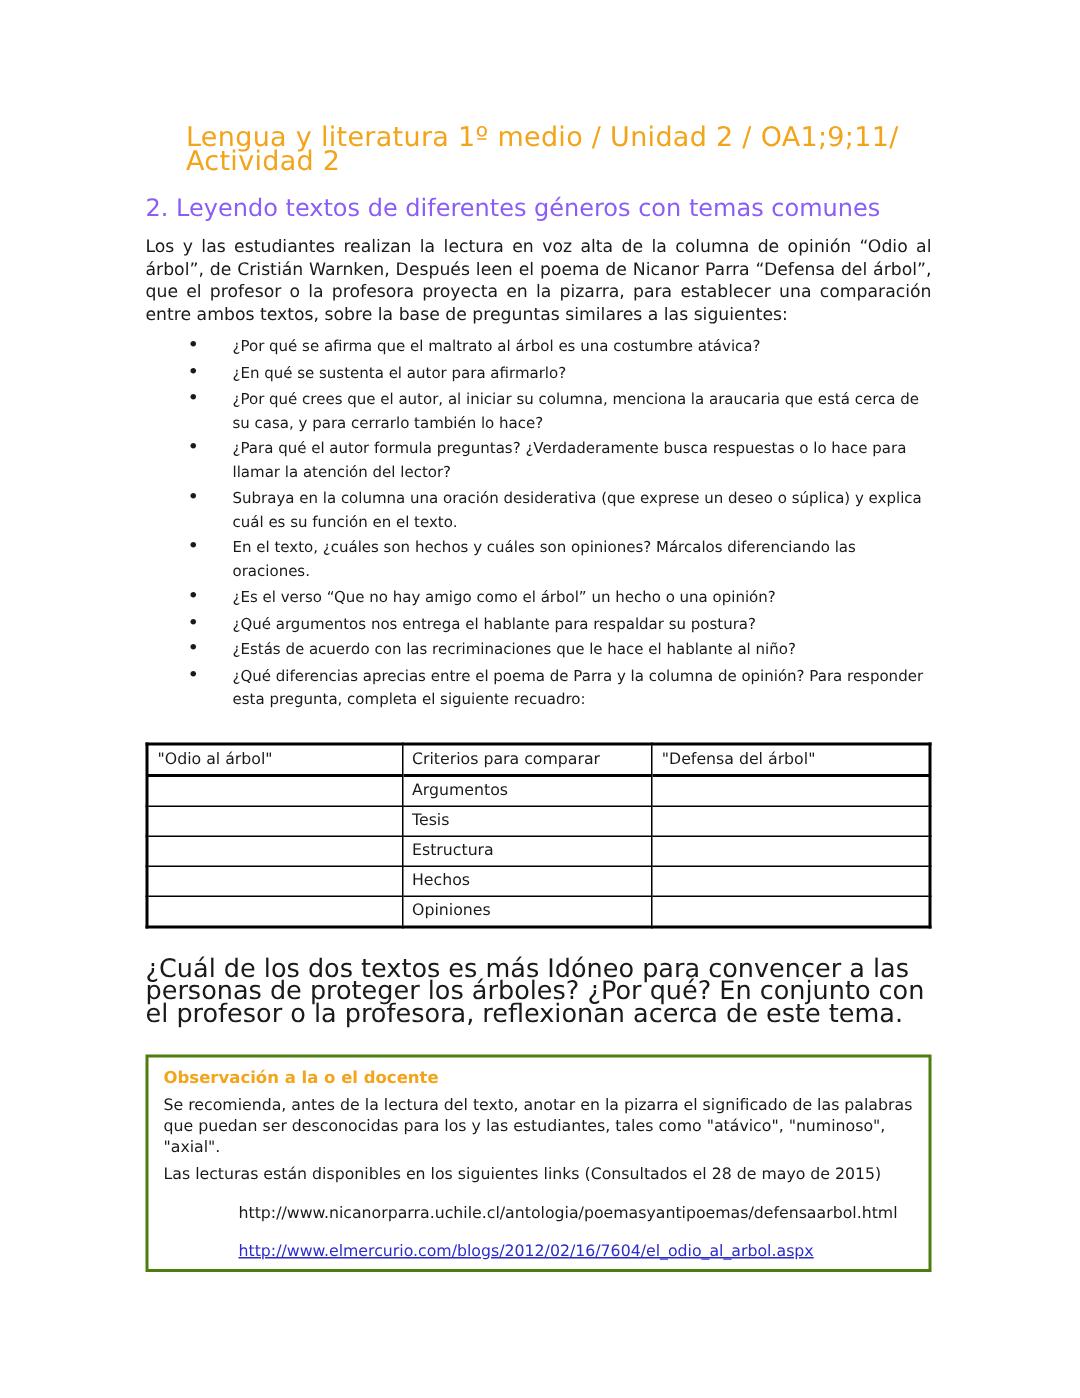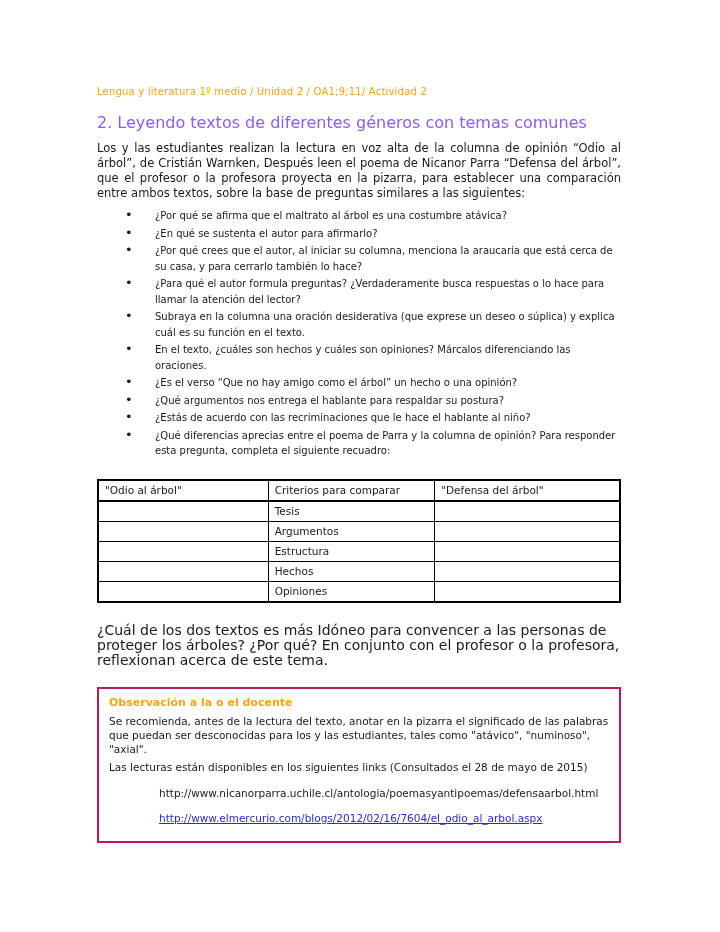--- a/index.html
+++ b/index.html
@@ -3,21 +3,21 @@
 <meta charset="utf-8">
 <style>
   html,body{margin:0;padding:0;}
   body{
     width:720px;height:932px;background:#ffffff;
     font-family:"DejaVu Sans","Liberation Sans",sans-serif;
     color:#1a1a1a;position:relative;overflow:hidden;
   }
   .content{position:absolute;left:97px;top:84px;width:524px;}
   .breadcrumb{
-    color:#F2A41B;font-size:10px;line-height:16px;letter-spacing:.2px;
+    color:#F2A41B;font-size:18px;line-height:16px;letter-spacing:.2px;margin-left:27px;
   }
   .activity-heading{
     margin:13px 0 0 0;font-size:16px;font-weight:normal;color:#8b5cf6;
   }
   .intro{
     margin:9px 0 0 0;font-size:11.5px;line-height:15px;text-align:justify;
   }
   ul.questions{list-style:none;margin:7px 0 0 0;padding:0;}
   ul.questions li{
     position:relative;padding-left:58px;font-size:10px;line-height:15.5px;
@@ -33,25 +33,25 @@
   table.compare th,table.compare td{
     border:1px solid #000;font-size:10.5px;font-weight:normal;
     padding:2px 6px;height:15px;text-align:left;vertical-align:middle;
   }
   table.compare th{border-bottom:2px solid #000;}
   table.compare th.first{text-align:left;}
   table.compare col.c1{width:32.6%;}
   table.compare col.c2{width:31.9%;}
   table.compare col.c3{width:35.5%;}
   .closing{
-    margin:20px 0 0 0;font-size:14px;line-height:15px;
+    margin:20px 0 0 0;font-size:17px;line-height:15px;
   }
   .note-box{
-    margin-top:19px;border:2px solid #be185d;
-    padding:7px 10px 16px 10px;box-sizing:border-box;
+    margin-top:19px;border:2px solid #4d7c0f;
+    padding:7px 10px 5px 10px;box-sizing:border-box;
   }
   .note-title{
     color:#F2A41B;font-weight:bold;font-size:11px;line-height:14px;
   }
   .note-p{
     margin:4px 0 0 0;font-size:10.5px;line-height:14px;
   }
   .note-link{
     display:block;margin:13px 0 0 50px;font-size:10.5px;line-height:13px;
     color:#1a1a1a;text-decoration:none;word-break:break-all;
@@ -93,26 +93,26 @@
     <thead>
       <tr>
         <th class="first">"Odio al árbol"</th>
         <th>Criterios para comparar</th>
         <th>"Defensa del árbol"</th>
       </tr>
     </thead>
     <tbody>
       <tr>
         <td></td>
-        <td>Tesis</td>
+        <td>Argumentos</td>
         <td></td>
       </tr>
       <tr>
         <td></td>
-        <td>Argumentos</td>
+        <td>Tesis</td>
         <td></td>
       </tr>
       <tr>
         <td></td>
         <td>Estructura</td>
         <td></td>
       </tr>
       <tr>
         <td></td>
         <td>Hechos</td>

